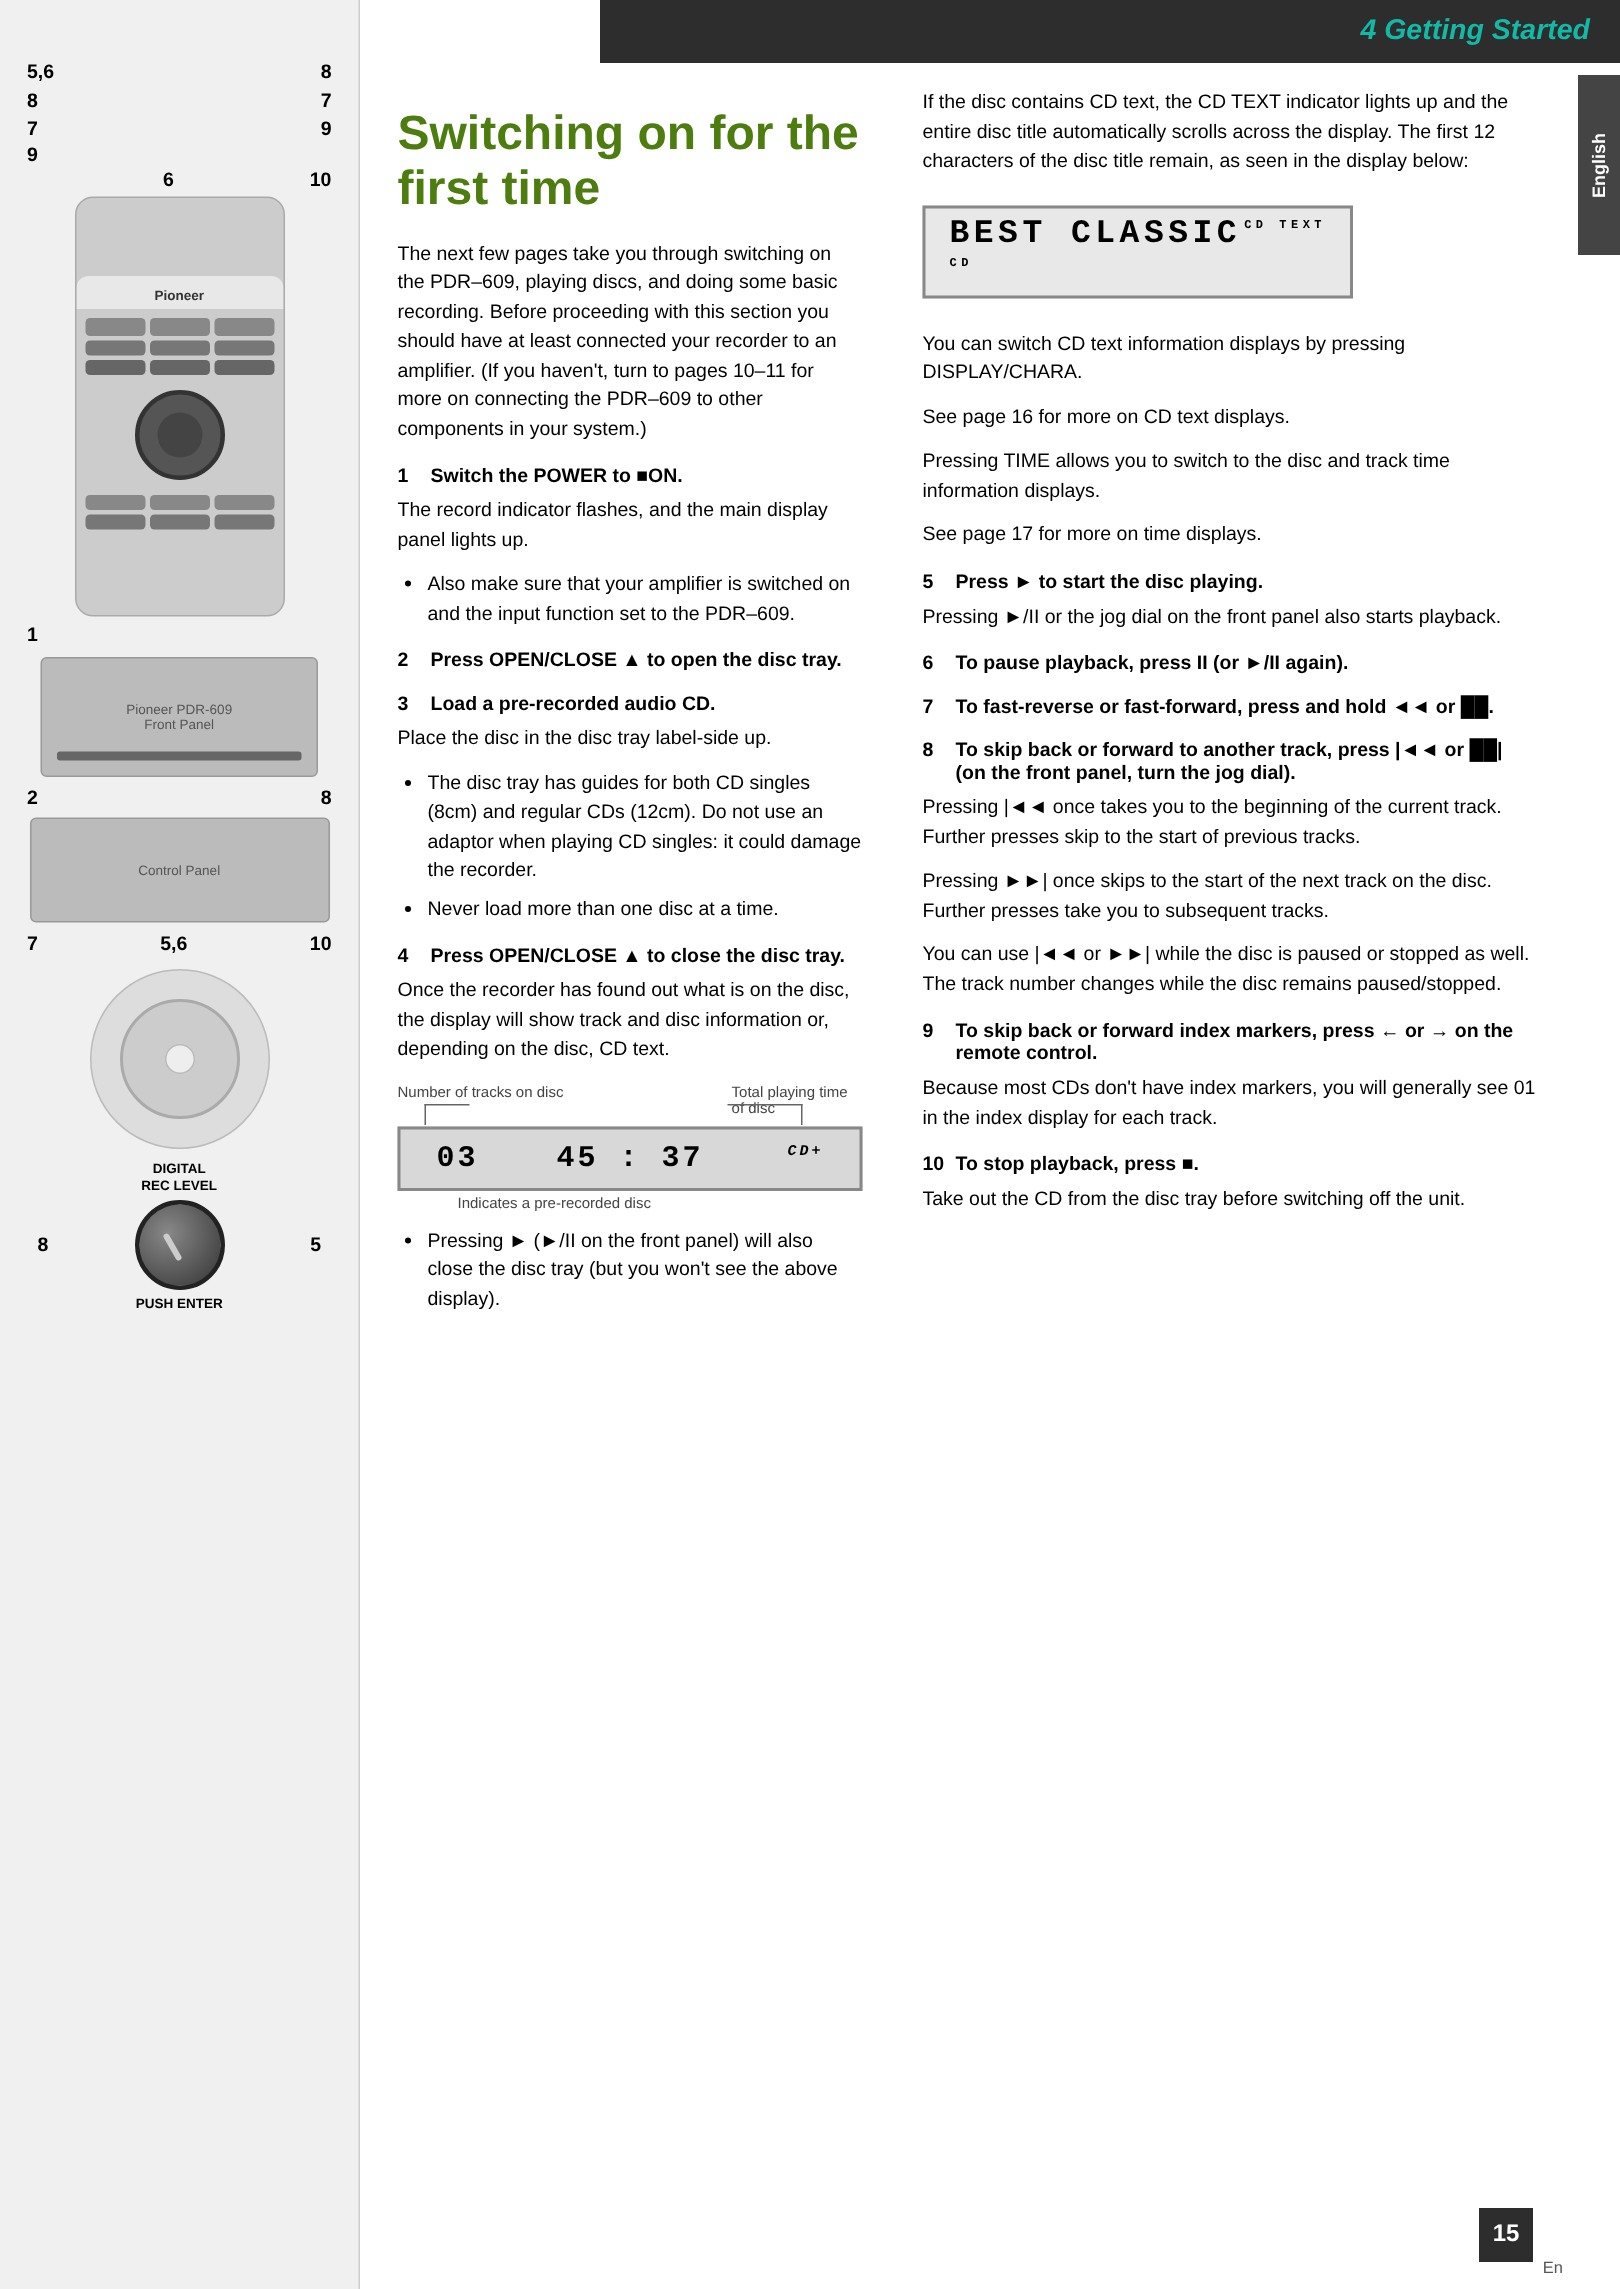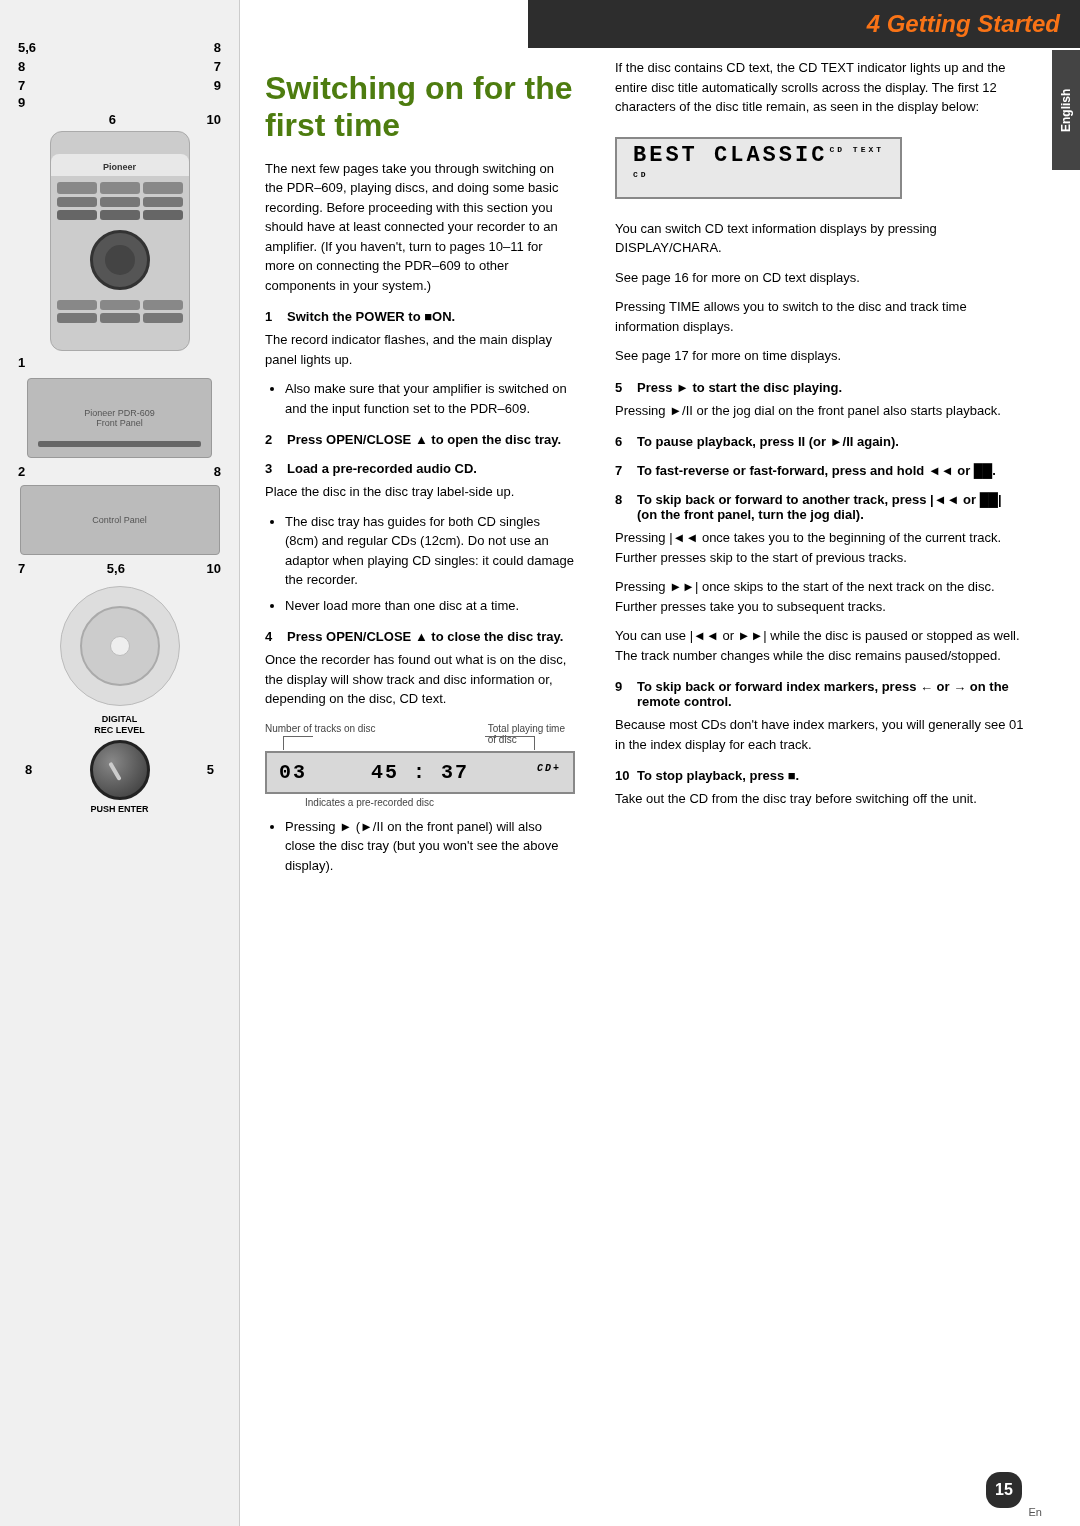--- a/index.html
+++ b/index.html
@@ -9,29 +9,29 @@
       font-family: Arial, Helvetica, sans-serif;
       font-size: 13px;
       background: #fff;
       color: #000;
       position: relative;
     }
 
     
     .page-header {
       background: #2d2d2d;
-      color: #f97316;
+      color: #14b8a6;
       text-align: right;
       padding: 10px 20px;
-      font-size: 24px;
+      font-size: 19px;
       font-weight: bold;
       position: absolute;
       top: 0;
       right: 0;
-      width: 552px;
+      width: 680px;
     }
     .page-header span {
       font-style: italic;
     }
 
     
     .english-tab {
       position: absolute;
       top: 50px;
       right: 0;
@@ -165,21 +165,20 @@
       right: 30px;
       background: #2d2d2d;
       color: #fff;
       width: 36px;
       height: 36px;
       display: flex;
       align-items: center;
       justify-content: center;
       font-size: 16px;
       font-weight: bold;
-      border-radius: 14px;
     }
 
     
     .track-diagram {
       position: relative;
       margin: 8px 0 5px 0;
       padding: 4px 0;
     }
 
     .page-footer {
@@ -216,21 +215,21 @@
     <div style="display:flex; justify-content:space-between; font-size:13px; font-weight:bold; padding:0 8px 2px 8px;">
       <span>9</span>
       <span></span>
     </div>
     <div style="display:flex; justify-content:space-between; font-size:13px; font-weight:bold; padding:0 8px 4px 8px;">
       <span></span>
       <span>6</span>
       <span>10</span>
     </div>
 
-    <div style="background:#ccc; border:1px solid #aaa; border-radius:12px; width:140px; height:220px; margin:0 auto; display:flex; align-items:center; justify-content:center; flex-direction:column; overflow:hidden; position:relative;">
+    <div style="background:#ccc; border:1px solid #aaa; border-radius:12px; width:140px; height:280px; margin:0 auto; display:flex; align-items:center; justify-content:center; flex-direction:column; overflow:hidden; position:relative;">
 
       <div style="background:#e8e8e8; border-radius:8px 8px 0 0; width:100%; padding:8px 0 4px 0; text-align:center; font-size:9px; font-weight:bold; color:#333;">Pioneer</div>
 
       <div style="display:grid; grid-template-columns: repeat(3,1fr); gap:3px; padding:6px; width:100%;">
         <div style="background:#888;border-radius:3px;height:12px;"></div>
         <div style="background:#888;border-radius:3px;height:12px;"></div>
         <div style="background:#888;border-radius:3px;height:12px;"></div>
         <div style="background:#777;border-radius:3px;height:10px;"></div>
         <div style="background:#777;border-radius:3px;height:10px;"></div>
         <div style="background:#777;border-radius:3px;height:10px;"></div>
@@ -353,21 +352,21 @@
         <span style="position:absolute;right:10px;">Total playing time<br>of disc</span>
       </div>
       
       <div style="display:flex;margin-bottom:1px;position:relative;height:14px;">
         <div style="position:absolute;left:18px;top:0;width:1px;height:14px;background:#666;"></div>
         <div style="position:absolute;left:18px;top:0;width:30px;height:1px;background:#666;"></div>
         <div style="position:absolute;right:40px;top:0;width:1px;height:14px;background:#666;"></div>
         <div style="position:absolute;right:40px;top:0;width:50px;height:1px;background:#666;"></div>
       </div>
       
-      <div class="time-display-box" style="width:100%;justify-content:space-between;font-size:20px;padding:8px 12px;gap:24px;">
+      <div class="time-display-box" style="width:100%;justify-content:space-between;font-size:20px;padding:8px 24px;gap:24px;">
         <span>03</span>
         <span>45 : 37</span>
         <span class="cd-plus" style="font-size:10px;align-self:flex-start;margin-top:2px;">CD+</span>
       </div>
       <div style="font-size:10px;color:#444;margin-top:3px;padding-left:40px;">Indicates a pre-recorded disc</div>
     </div>
 
     <ul>
       <li>Pressing ► (►/II on the front panel) will also close the disc tray (but you won't see the above display).</li>
     </ul>

